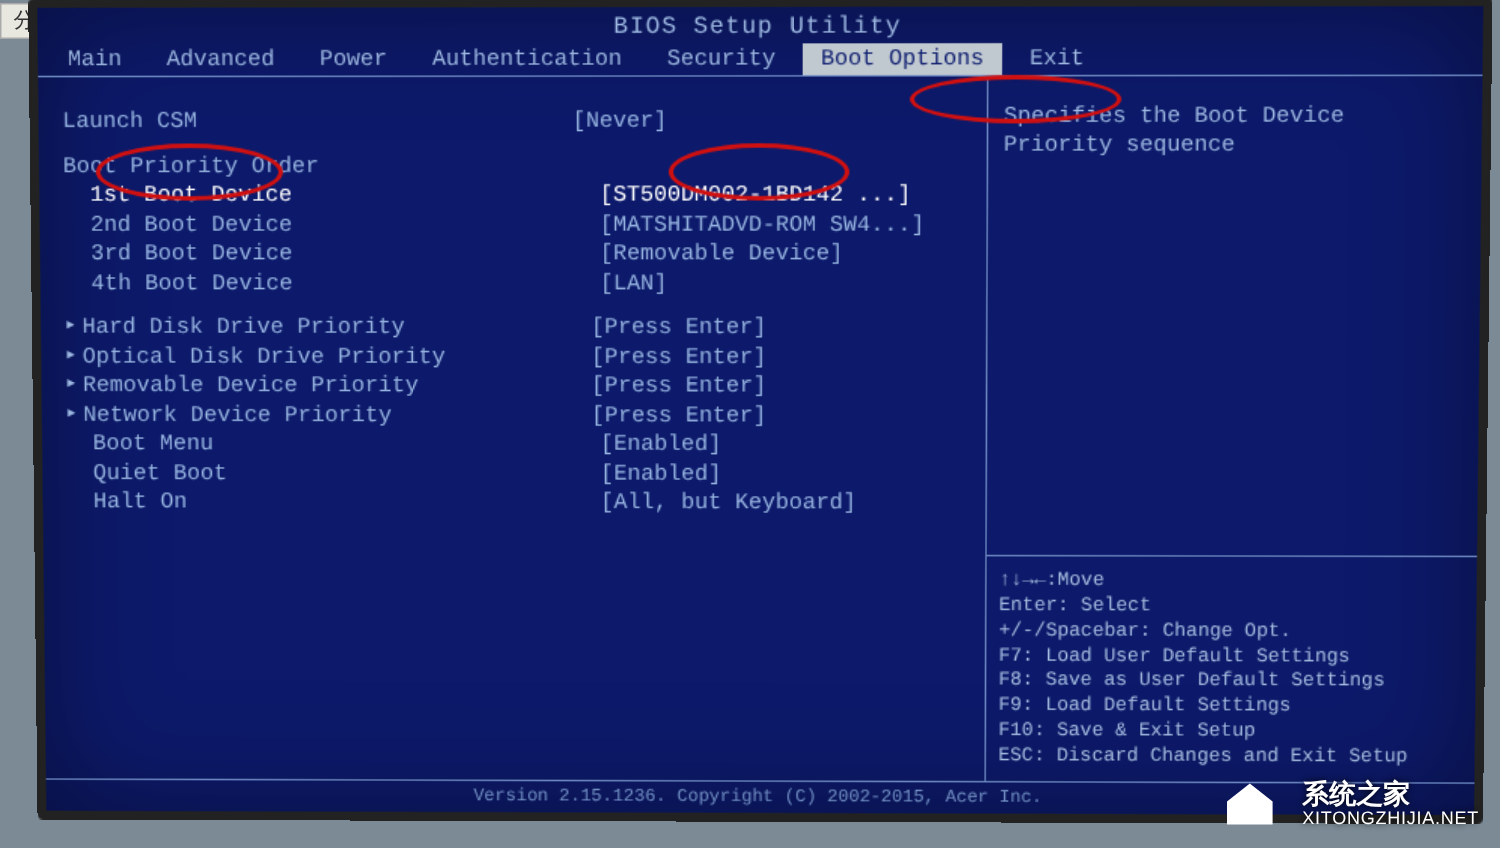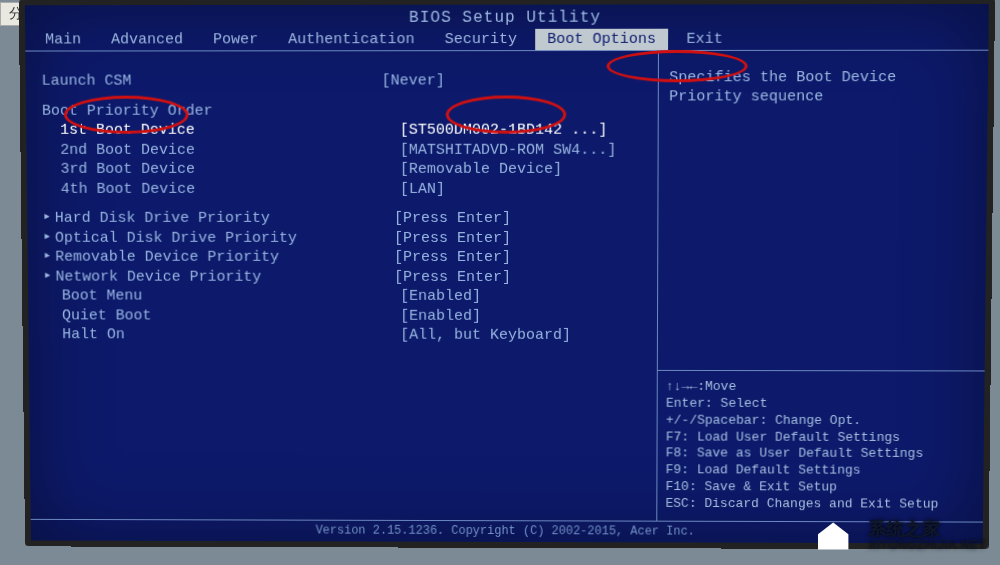--- a/index.html
+++ b/index.html
@@ -116,21 +116,21 @@
   .c1 { top: 90px; left: 38px; width: 125px; height: 38px; }
   .c2 { top: 90px; left: 420px; width: 120px; height: 38px; }
   .c3 { top: 45px; left: 580px; width: 140px; height: 32px; }
   .watermark {
     position: absolute;
     right: 14px;
     bottom: 12px;
     display: flex;
     align-items: center;
     gap: 16px;
-    color: #0f172a;
+    color: #ffffff;
     font-family: "Microsoft YaHei", sans-serif;
     text-shadow: 0 0 4px #000;
   }
   .wm-icon {
     width: 38px; height: 34px;
     background: #fff;
     clip-path: polygon(10% 45%, 50% 10%, 90% 45%, 90% 90%, 10% 90%);
     position: relative;
   }
   .wm-text { display:flex; flex-direction:column; line-height:1.05; }

